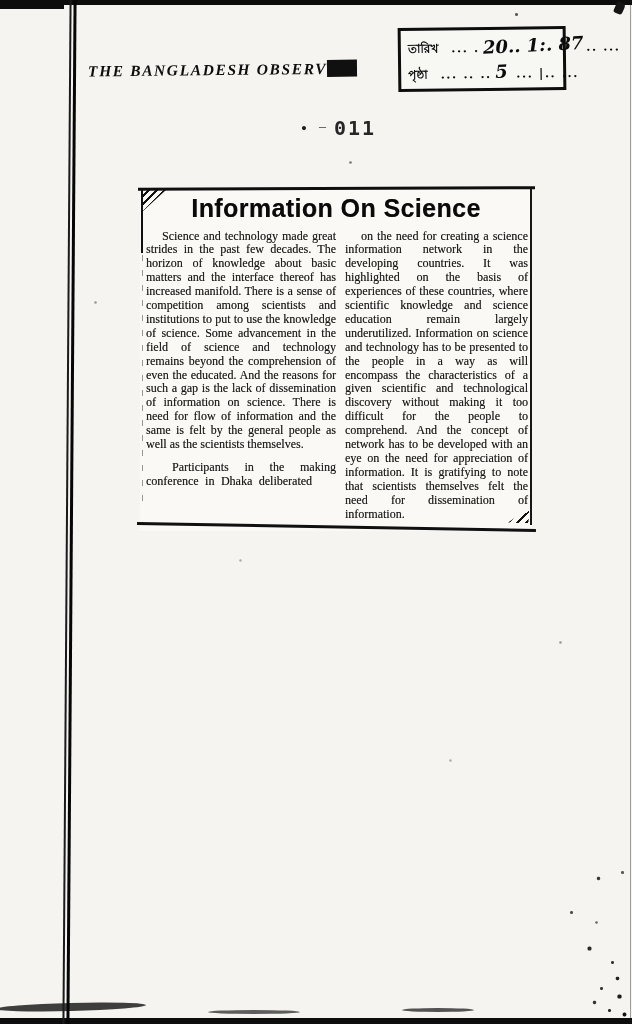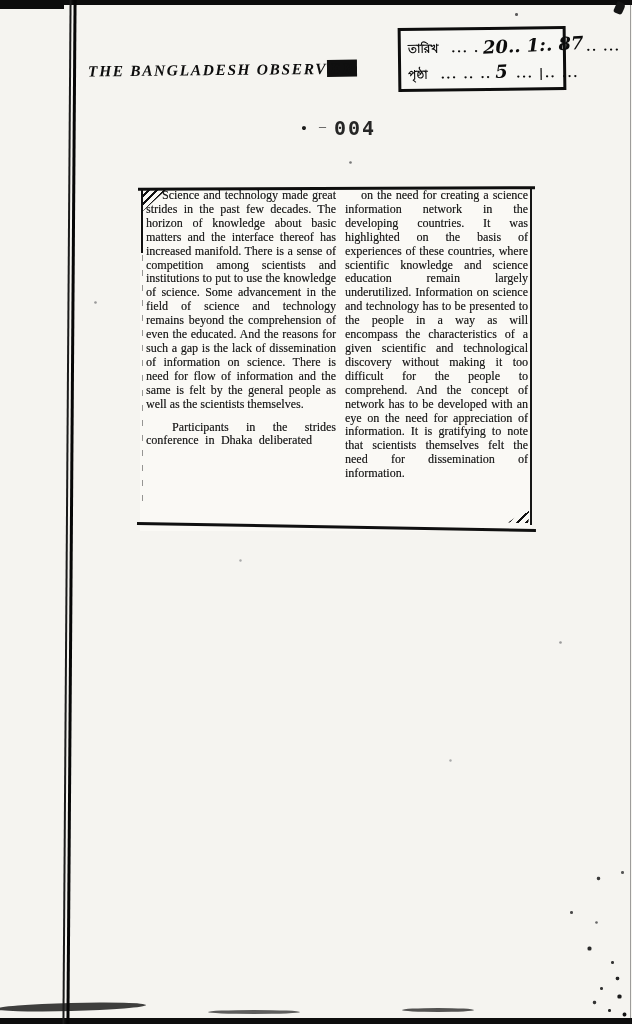--- a/index.html
+++ b/index.html
@@ -130,37 +130,38 @@
       <span class="stamp-dots">... .. ..</span>
       <span class="stamp-value">5</span>
       <span class="scribble"></span>
       <span class="stamp-dots">... |.. ...</span>
     </div>
   </div>
 
   <div class="pagemark">
     <span class="bullet">•</span>
     <span class="dash">–</span>
-    <span class="num">004</span>
+    <span class="num">011</span>
   </div>
 
   <div class="clipping">
     <div class="clip-top"></div>
     <div class="clip-right"></div>
     <div class="clip-bottom"></div>
     <div class="clip-left-heavy"></div>
     <div class="clip-left-faint"></div>
     <div class="hatch-tl"></div>
     <div class="hatch-br"></div>
 
+    <h1 class="headline">Information On Science</h1>
 
     <div class="cols">
       <div class="col left">
         <p class="para1">Science and technology made great strides in the past few decades. The horizon of knowledge about basic matters and the interface thereof has increased manifold. There is a sense of competition among scientists and institutions to put to use the knowledge of science. Some advancement in the field of science and technology remains beyond the comprehension of even the educated. And the reasons for such a gap is the lack of dissemination of information on science. There is need for flow of information and the same is felt by the general people as well as the scientists themselves.</p>
-        <p class="para2">Participants in the strides conference in Dhaka deliberated</p>
+        <p class="para2">Participants in the making conference in Dhaka deliberated</p>
       </div>
       <div class="col right">
         <p class="para1">on the need for creating a science information network in the developing countries. It was highlighted on the basis of experiences of these countries, where scientific knowledge and science education remain largely underutilized. Information on science and technology has to be presented to the people in a way as will encompass the characteristics of a given scientific and technological discovery without making it too difficult for the people to comprehend. And the concept of network has to be developed with an eye on the need for appreciation of information. It is gratifying to note that scientists themselves felt the need for dissemination of information.</p>
       </div>
     </div>
   </div>
 
 </div>
 
 </body></html>

